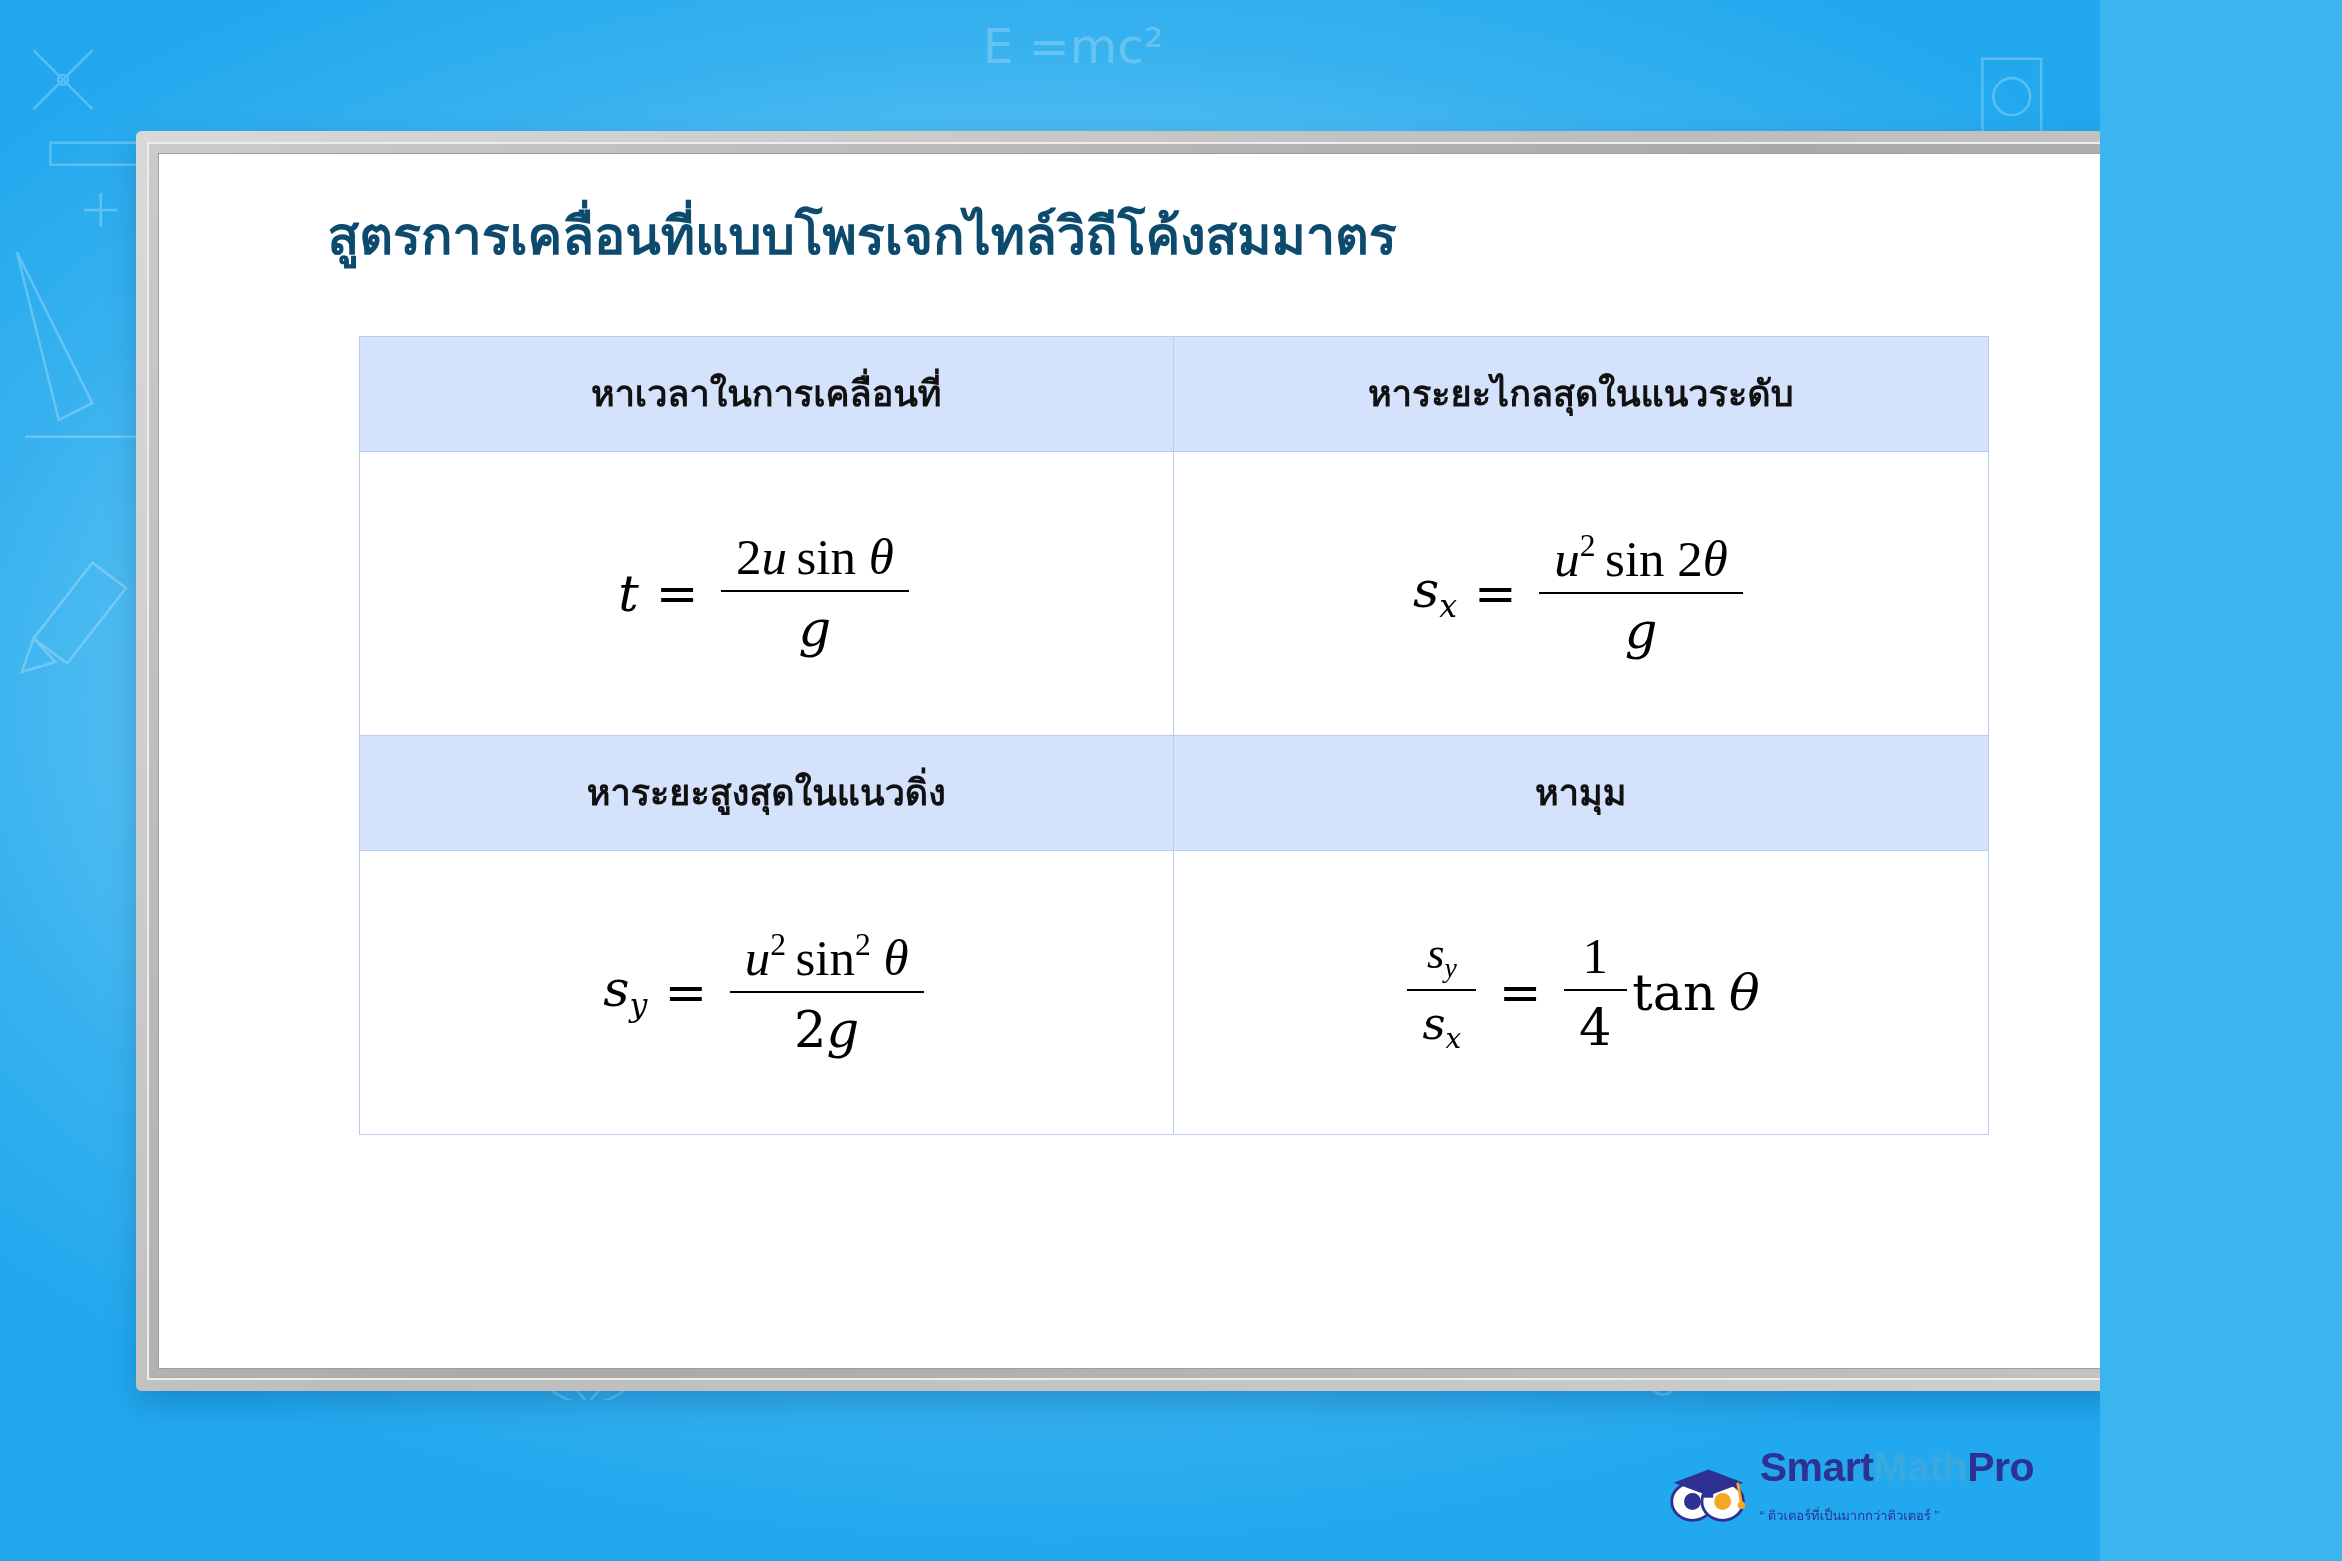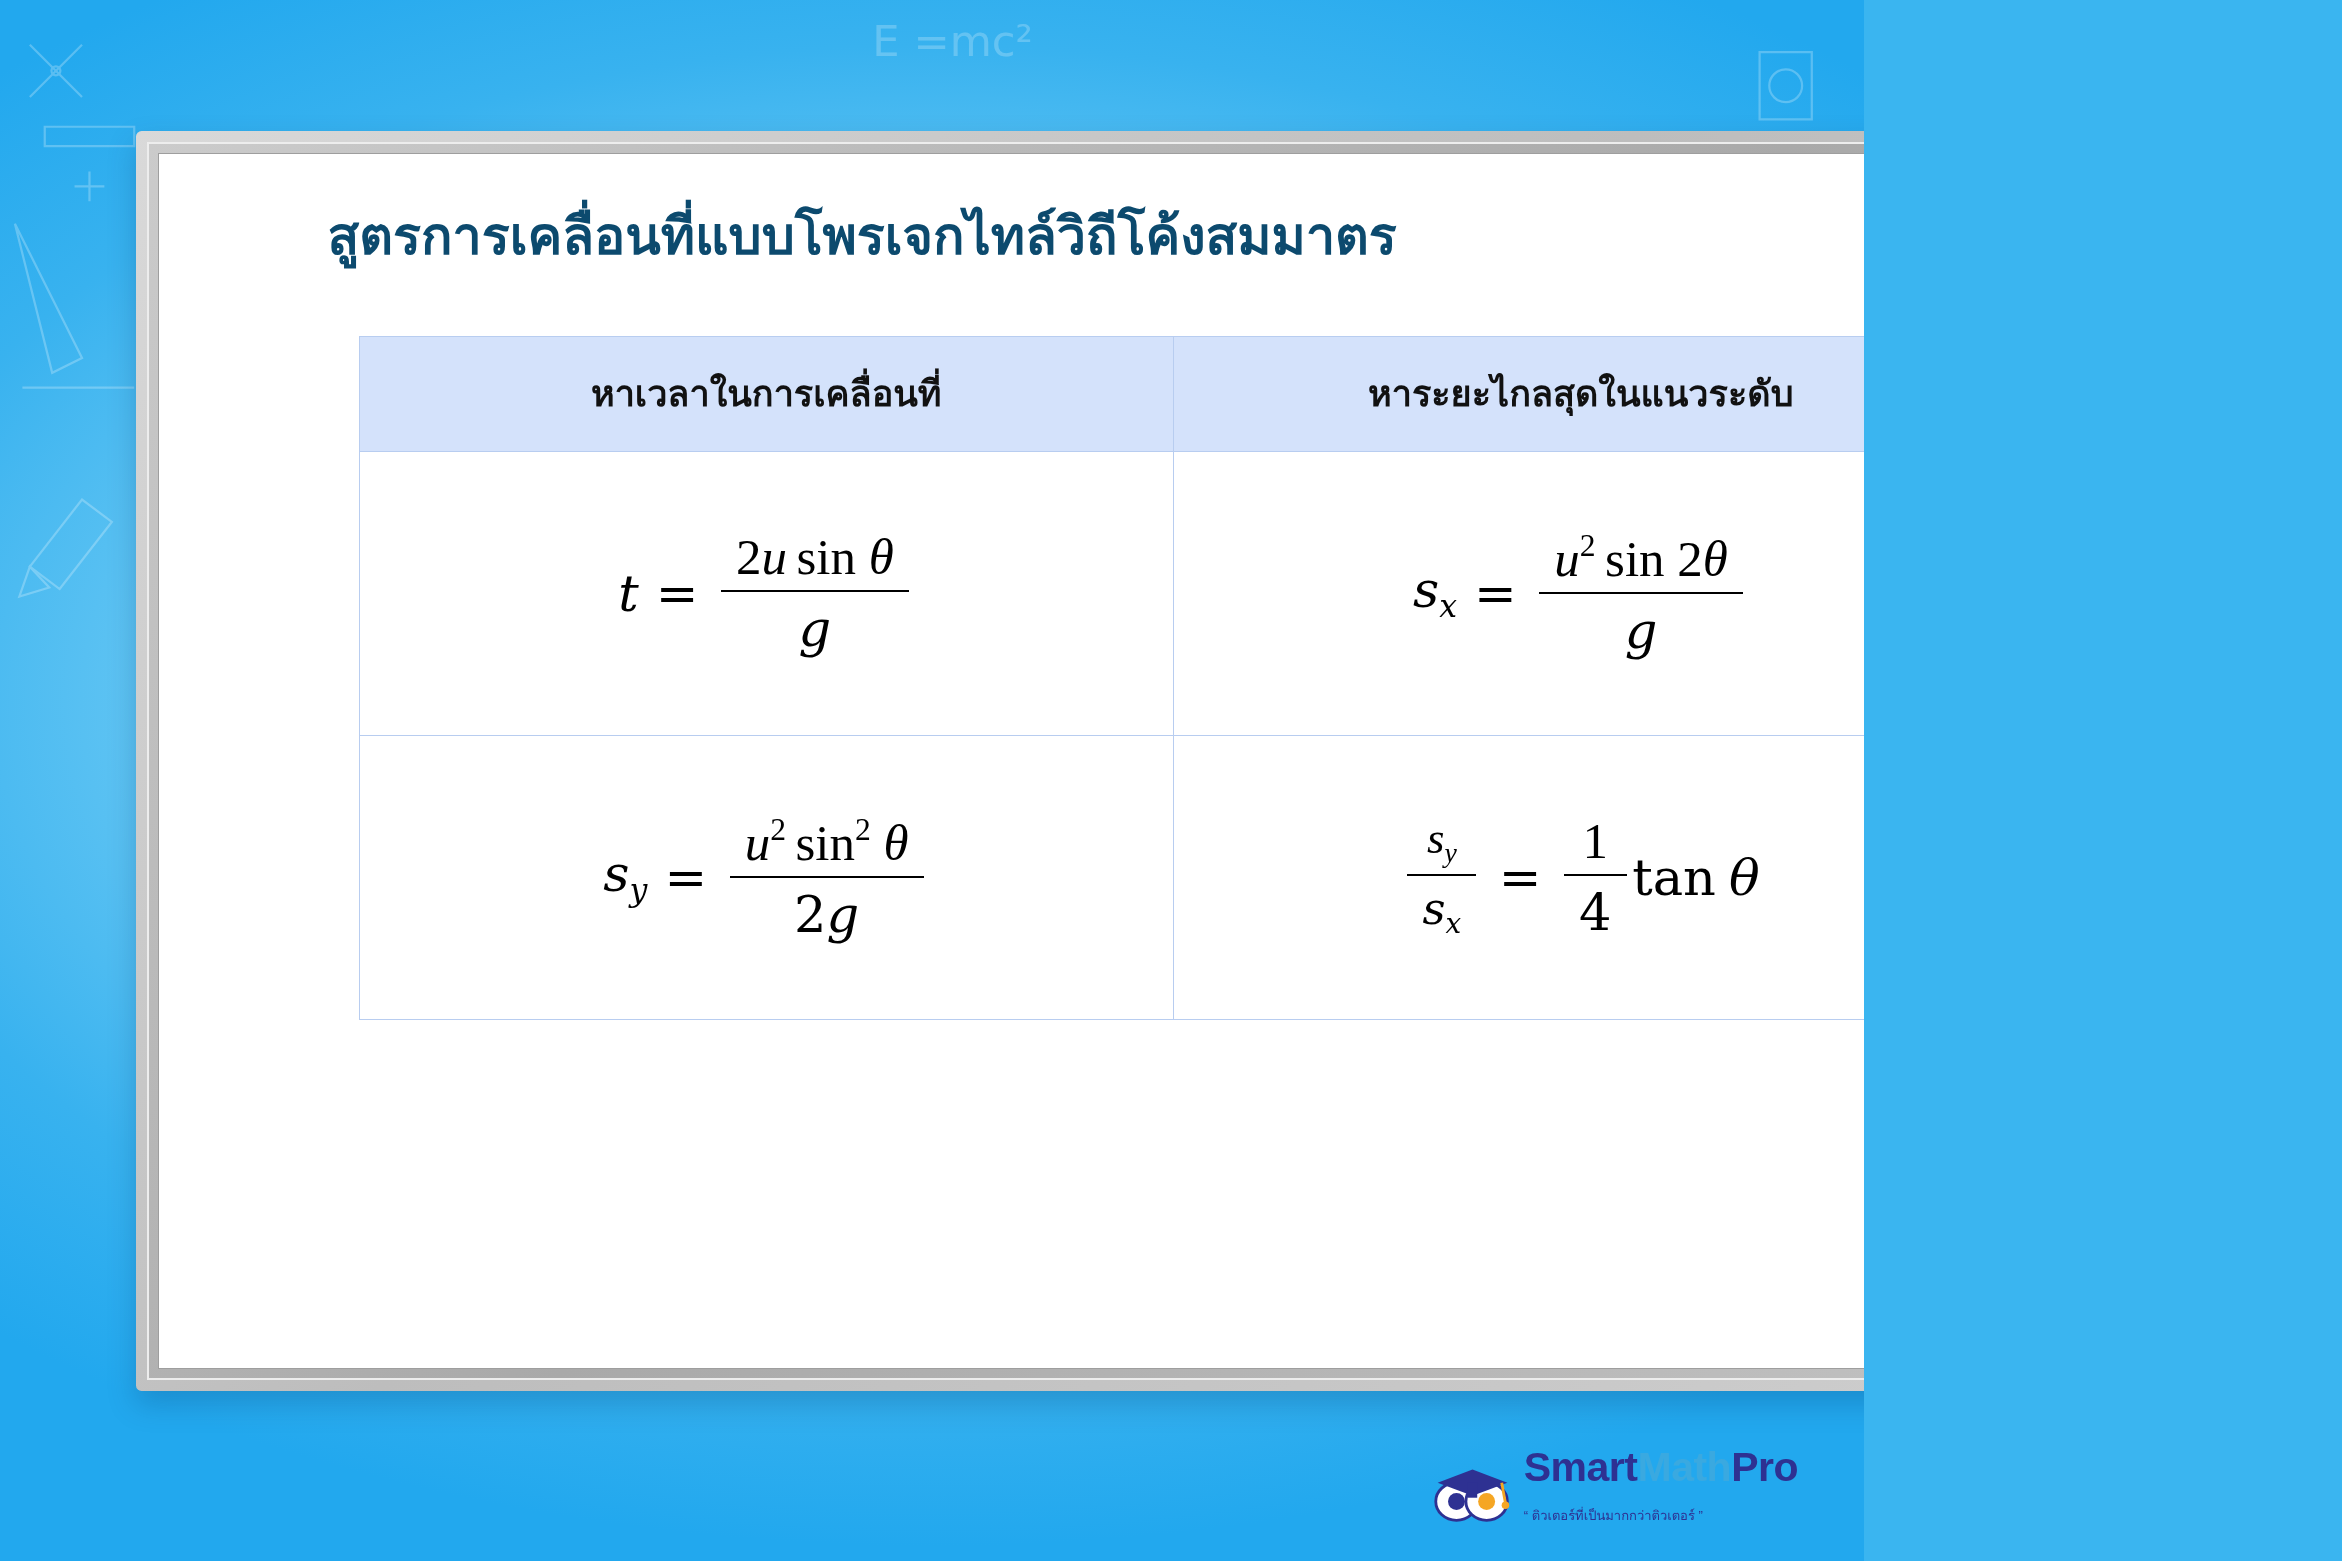--- a/index.html
+++ b/index.html
@@ -10,21 +10,21 @@
     width: 2342px;
     height: 1562px;
     overflow: hidden;
     font-family: "Liberation Sans", sans-serif;
     background: #3ab5f0;
   }
 
   
   #page {
     position: relative;
-    width: 1864px;
+    width: 2100px;
     height: 1562px;
     background:
       radial-gradient(ellipse 1405px 843px at 50% 45%, #b5e6fb 0%, #7fd2f6 38%, #38b2ef 78%, #22a8ee 100%);
     overflow: hidden;
   }
   .bg-doodles {
     position: absolute;
     inset: 0;
     pointer-events: none;
     opacity: 0.45;
@@ -267,20 +267,24 @@
                     <span class="lhs"><span class="var">s</span><span class="sub">x</span></span>
                     <span class="op">=</span>
                     <span class="frac">
                       <span class="num">
                         <span class="var">u</span><span class="sup">2</span><span class="func">sin</span>&nbsp;<span>2</span><span class="var">θ</span>
                       </span>
                       <span class="den var">g</span>
                     </span>
                   </span>
                 </td>
+              </tr>
+              <tr>
+                <td class="head-cell">หาระยะสูงสุดในแนวดิ่ง</td>
+                <td class="head-cell">หามุม</td>
               </tr>
               <tr>
                 <td class="formula-cell">
                   <span class="math">
                     <span class="lhs"><span class="var">s</span><span class="sub">y</span></span>
                     <span class="op">=</span>
                     <span class="frac">
                       <span class="num">
                         <span class="var">u</span><span class="sup">2</span><span class="func">sin</span><span class="sup">2</span>&nbsp;<span class="var">θ</span>
                       </span>

